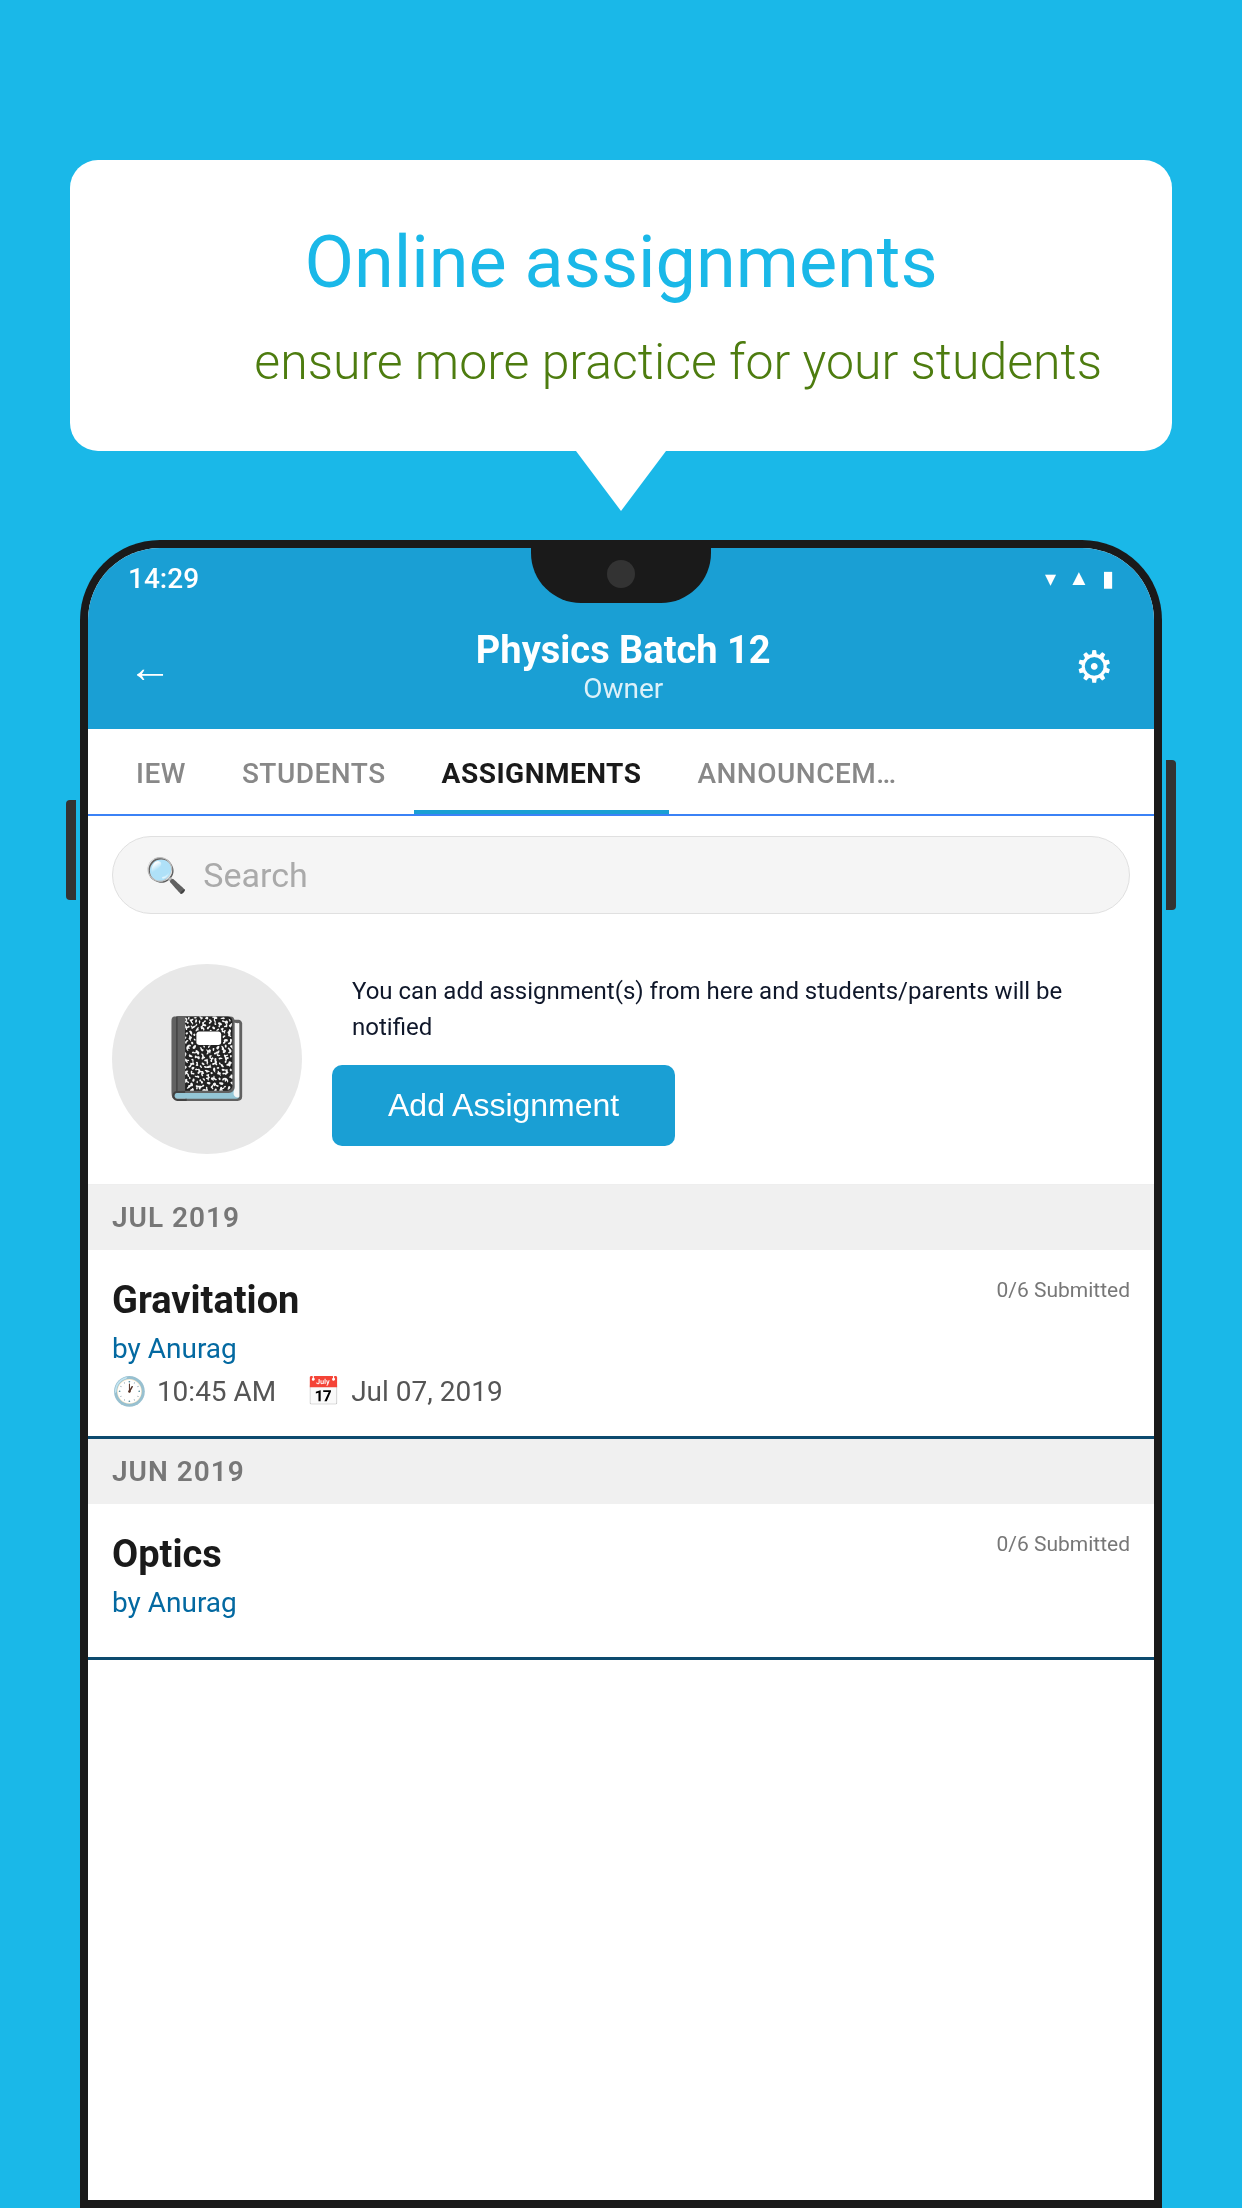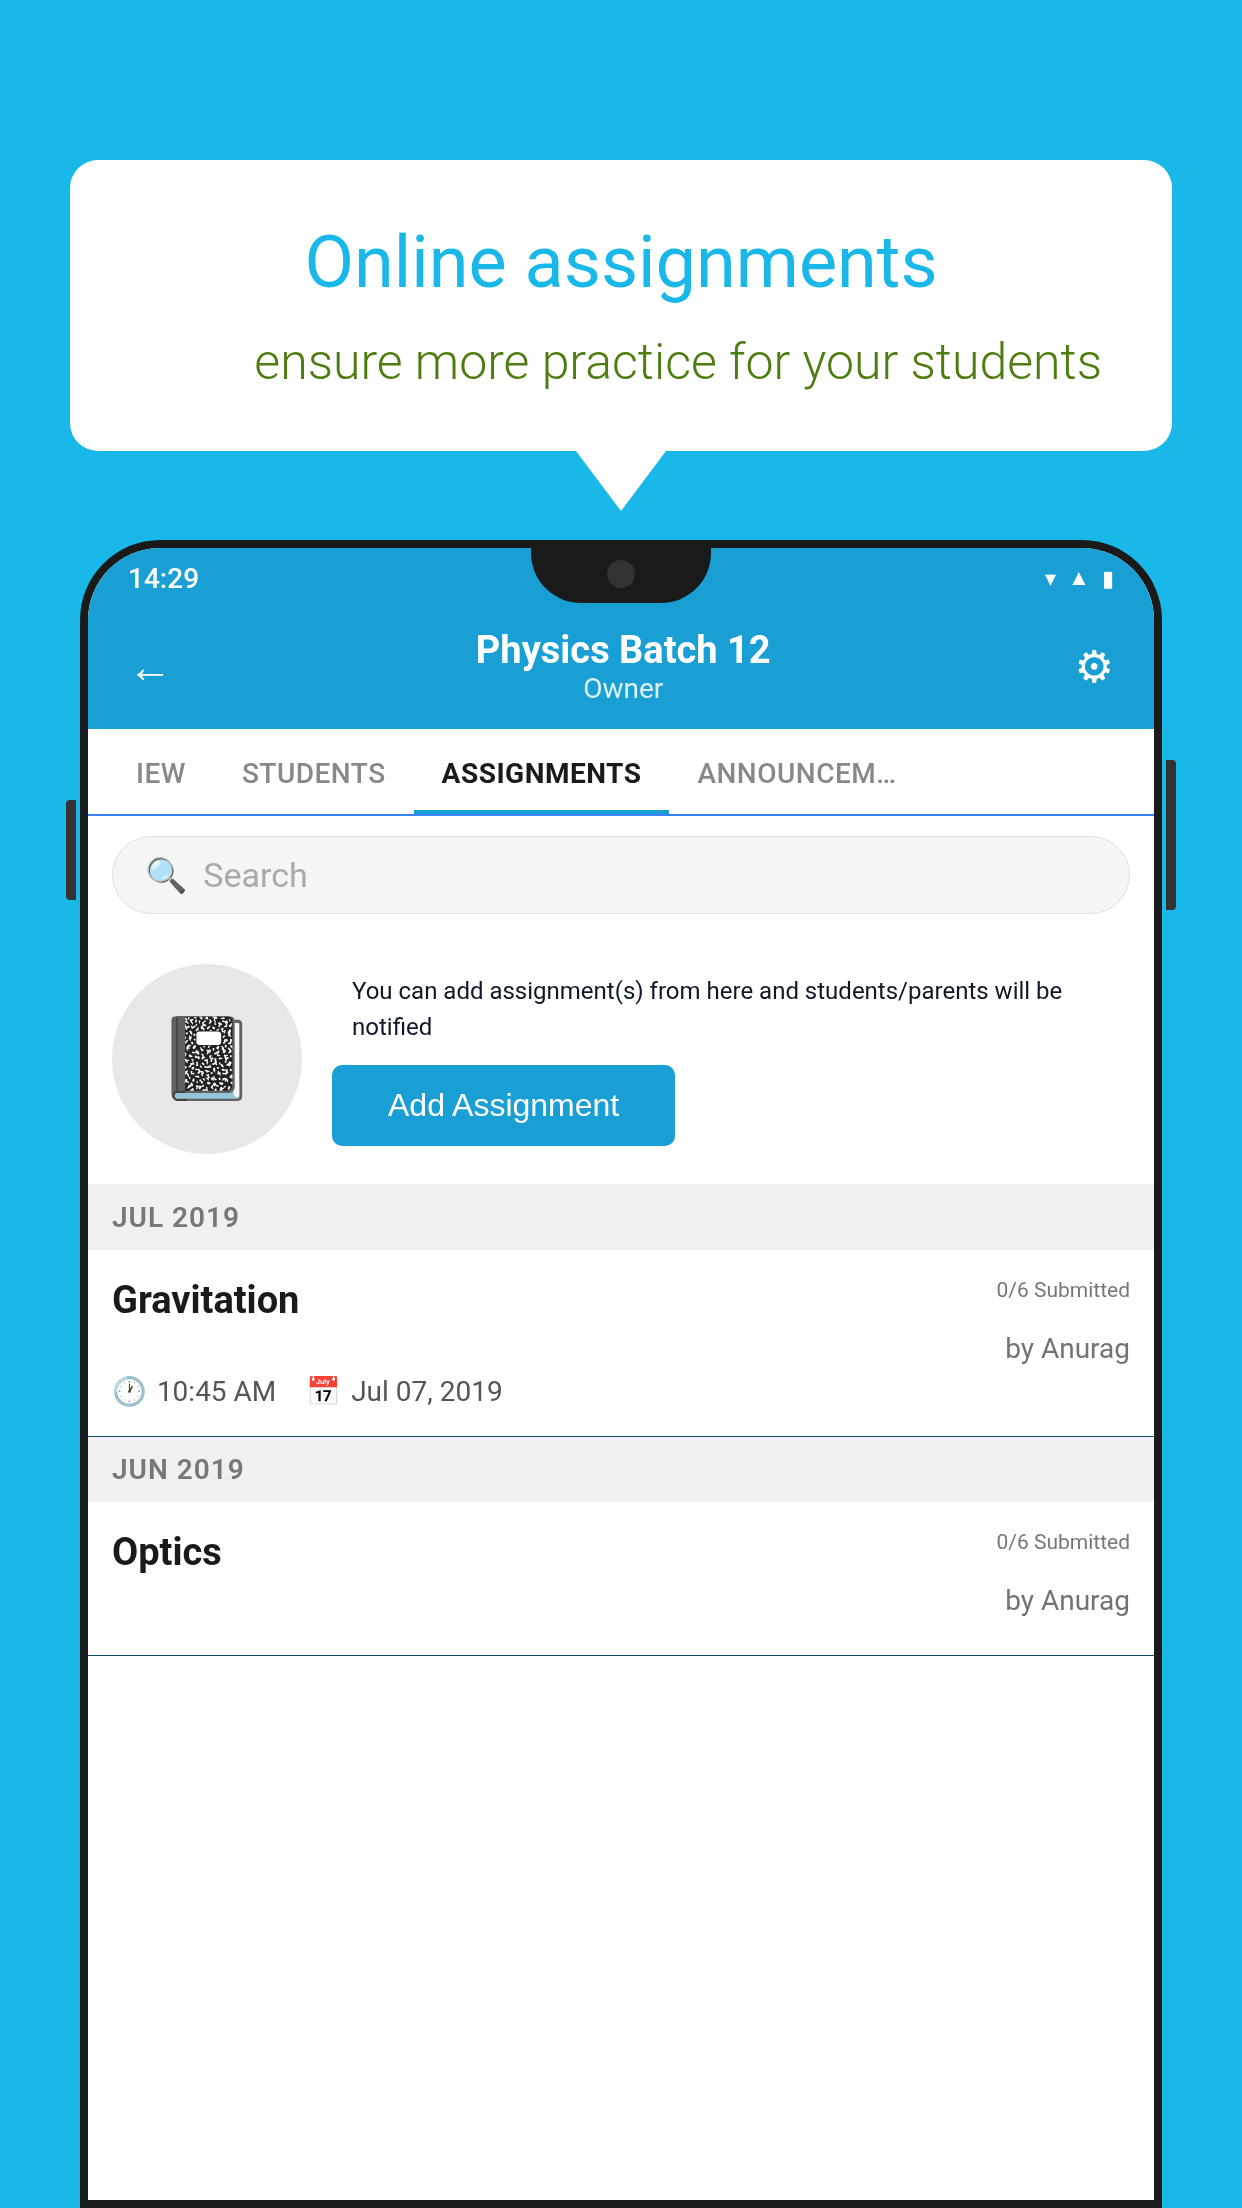--- a/index.html
+++ b/index.html
@@ -276,22 +276,21 @@
       font-size: 28px;
       font-weight: 600;
       color: #777;
       letter-spacing: 1px;
     }
 
     
     .assignment-item {
       background: white;
       padding: 28px 24px;
-      border-bottom: 1px solid #0c4a6e;
-      text-align: right;
+      border-bottom: 3px solid #0c4a6e;
     }
 
     .assignment-header {
       display: flex;
       justify-content: space-between;
       align-items: flex-start;
       margin-bottom: 10px;
     }
 
     .assignment-name {
@@ -300,21 +299,21 @@
       color: #1a1a1a;
     }
 
     .assignment-submitted {
       font-size: 21px;
       color: #777;
     }
 
     .assignment-meta {
       font-size: 28px;
-      color: #737373;
+      color: #0369a1;
       margin-bottom: 10px;
     }
 
     .assignment-time-info {
       display: flex;
       align-items: center;
       gap: 30px;
       font-size: 28px;
       color: #555;
     }

